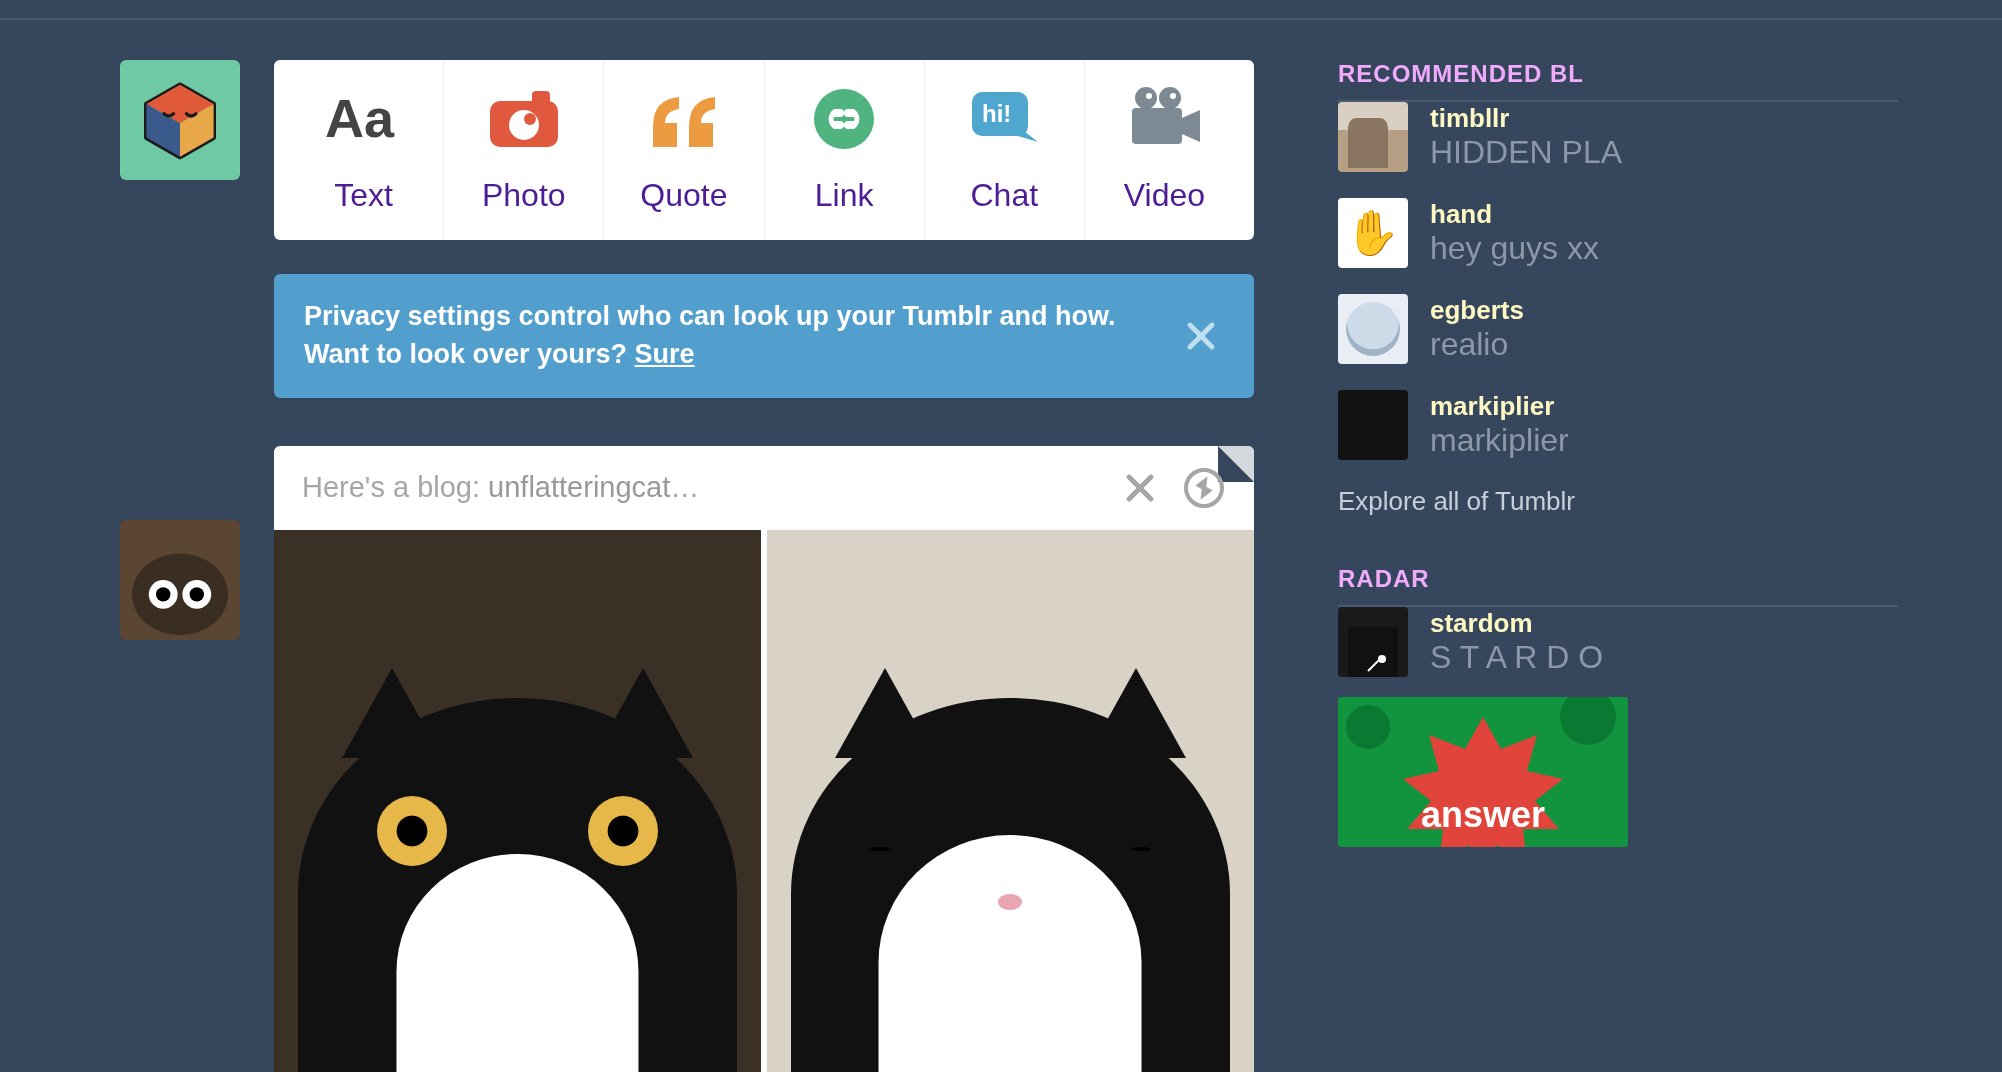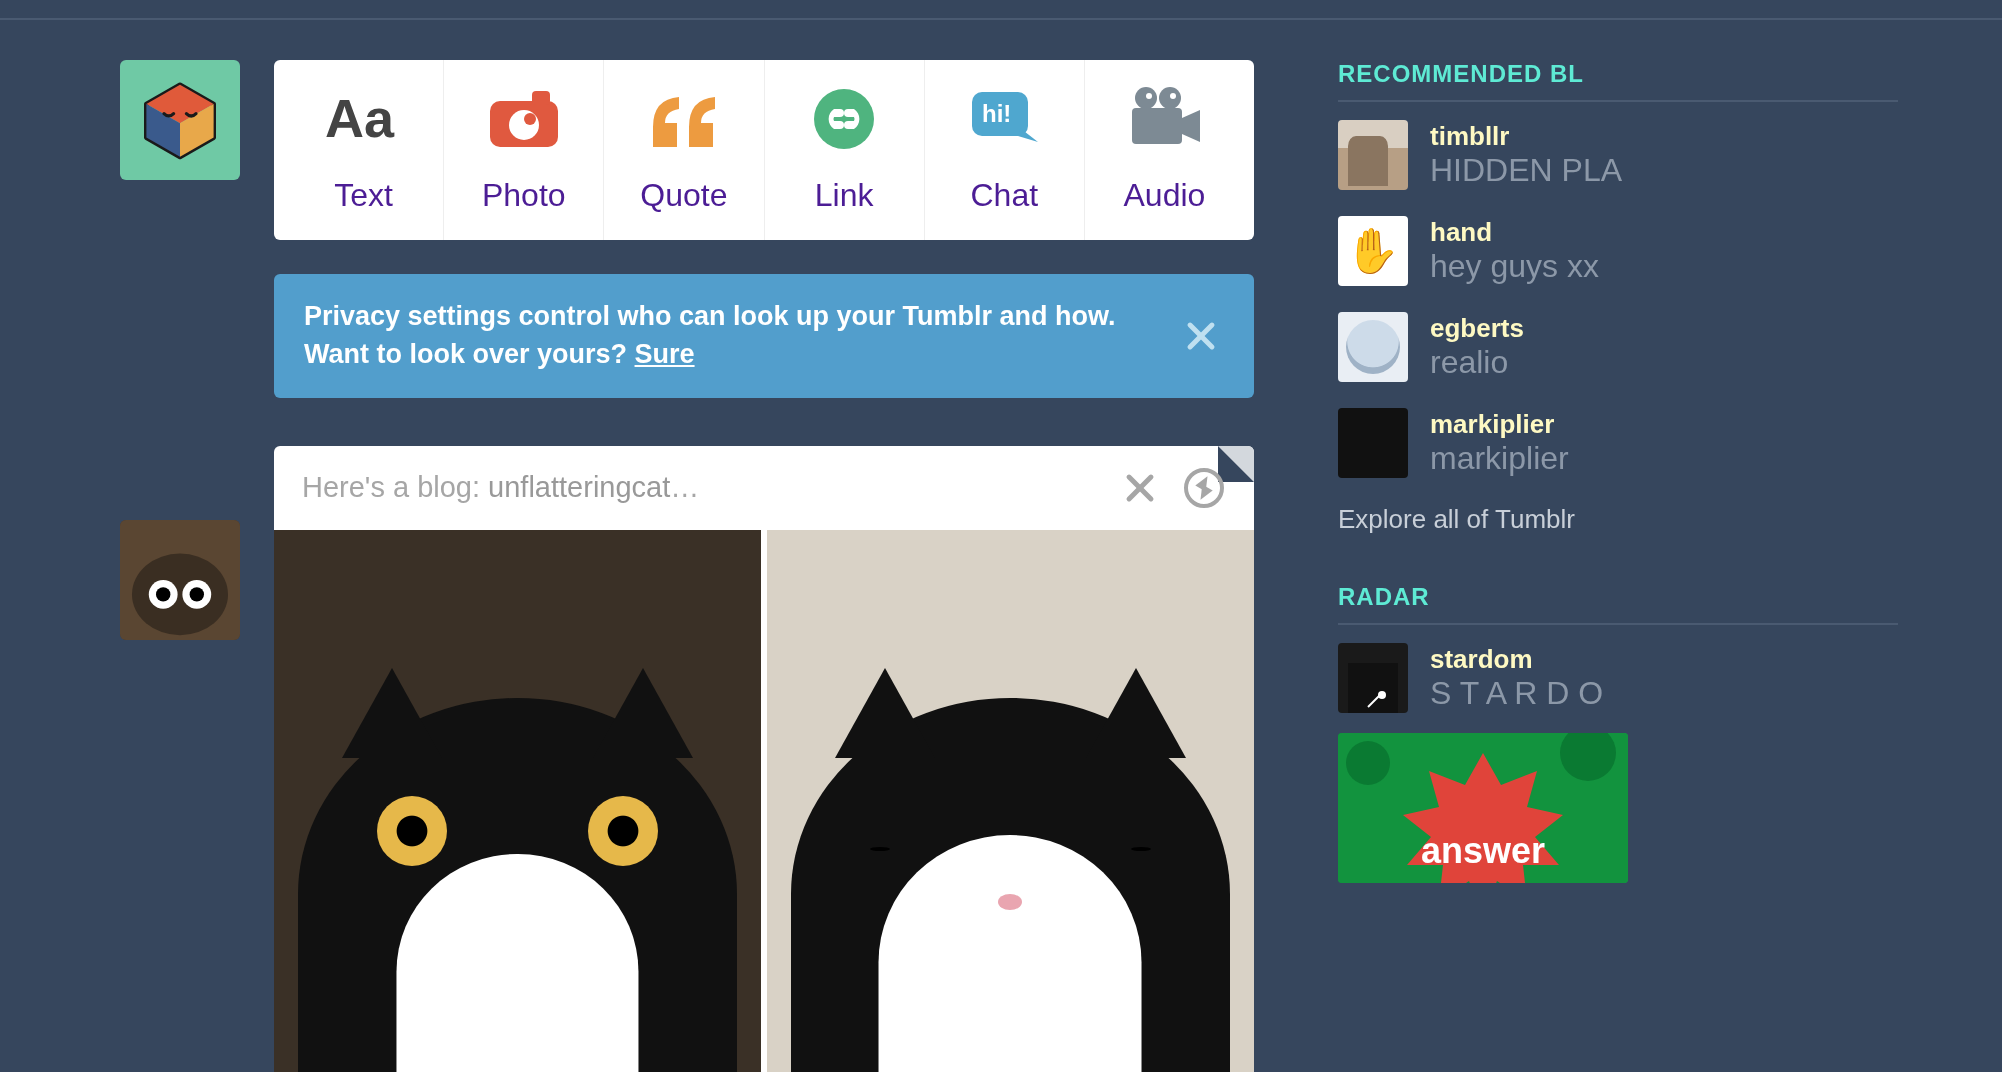--- a/index.html
+++ b/index.html
@@ -259,24 +259,23 @@
     flex-shrink: 0;
     padding-right: 0;
     margin-left: 50px;
     color: #8c98a8;
     overflow: hidden;
   }
   .side-section-header {
     font-size: 24px;
     font-weight: 700;
     letter-spacing: 1px;
-    color: #5eead4;
+    color: #f0abfc;
     border-bottom: 2px solid #4a5a71;
     padding-bottom: 12px;
-    margin-bottom: 18px;
     white-space: nowrap;
   }
   .rec-item {
     display: flex;
     align-items: center;
     gap: 22px;
     margin-bottom: 26px;
     cursor: pointer;
   }
   .rec-avatar {
@@ -454,21 +453,21 @@
         <div class="icon">
           <svg width="76" height="66" viewBox="0 0 76 66">
             <circle cx="20" cy="12" r="11" fill="#7d8a94"></circle>
             <circle cx="44" cy="12" r="11" fill="#7d8a94"></circle>
             <circle cx="23" cy="10" r="3" fill="#fff"></circle>
             <circle cx="47" cy="10" r="3" fill="#fff"></circle>
             <rect x="6" y="22" width="50" height="36" rx="4" fill="#7d8a94"></rect>
             <polygon points="56,32 74,24 74,56 56,48" fill="#7d8a94"></polygon>
           </svg>
         </div>
-        <div class="label">Audio</div>
+        <div class="label">Video</div>
       </div>
     </div>
 
     <div class="banner">
       <div class="banner-text">
         <span>Privacy settings control who can look up your Tumblr and how. Want to look over yours? </span><a href="#" class="banner-link">Sure</a>
       </div>
       <div class="banner-close">
         <div class="x-cross" style="color:#bfe0f0;"></div>
       </div>

